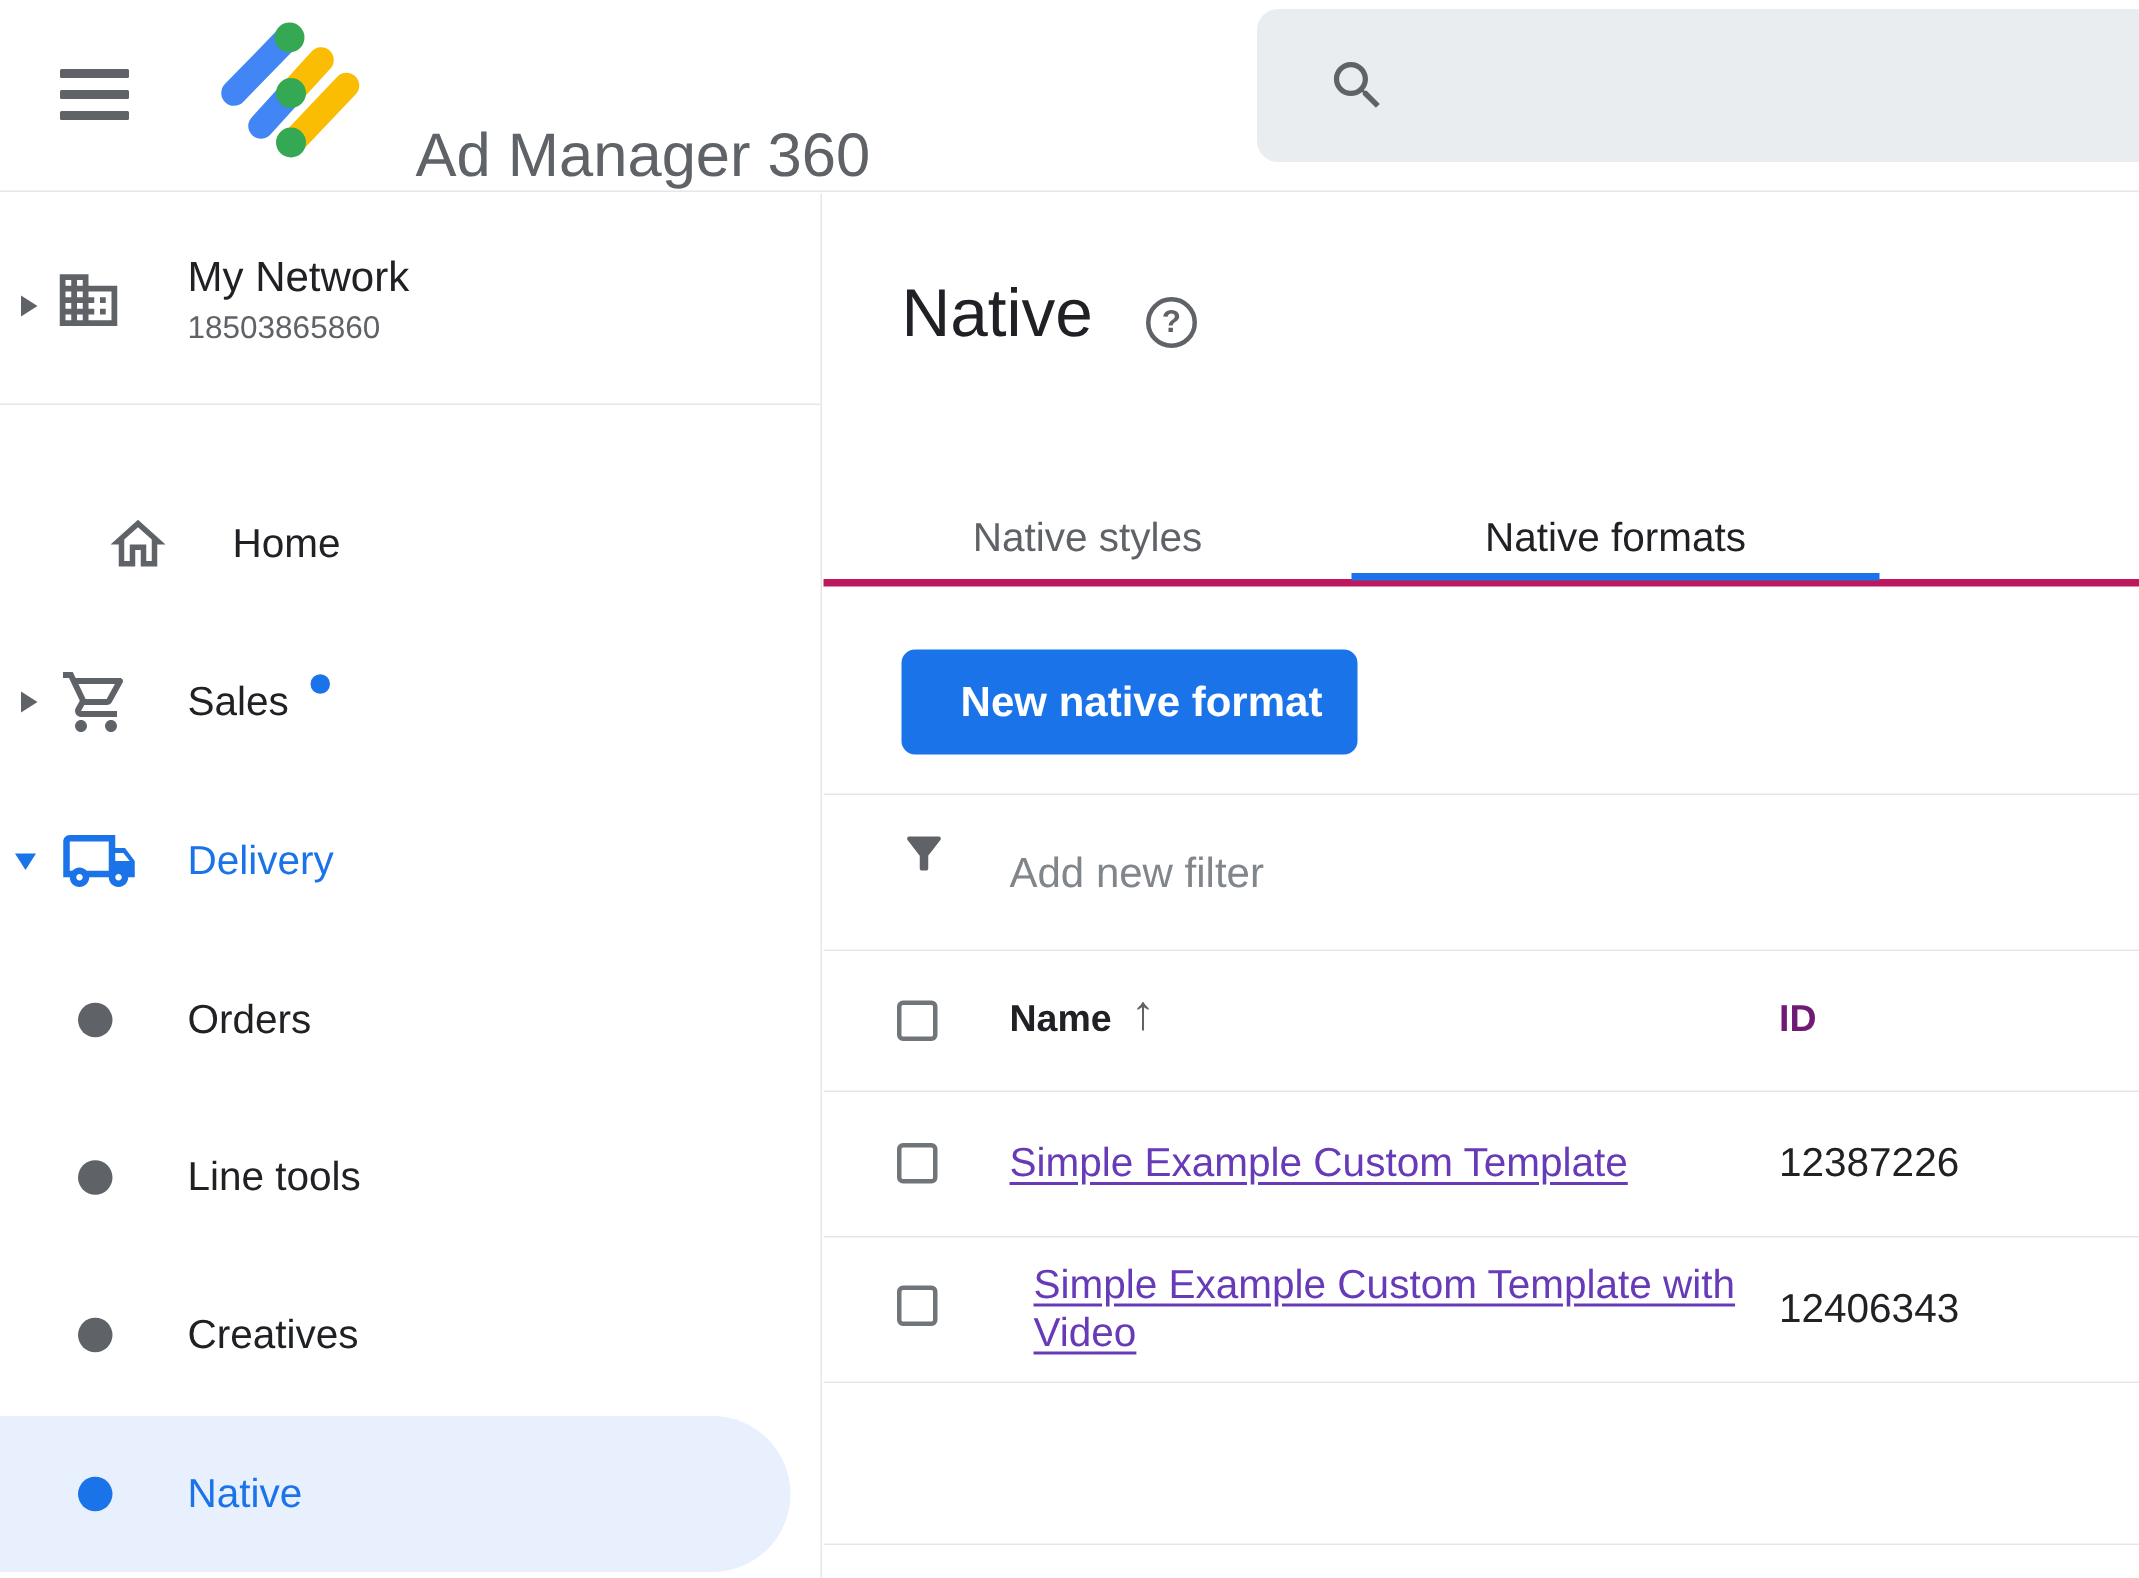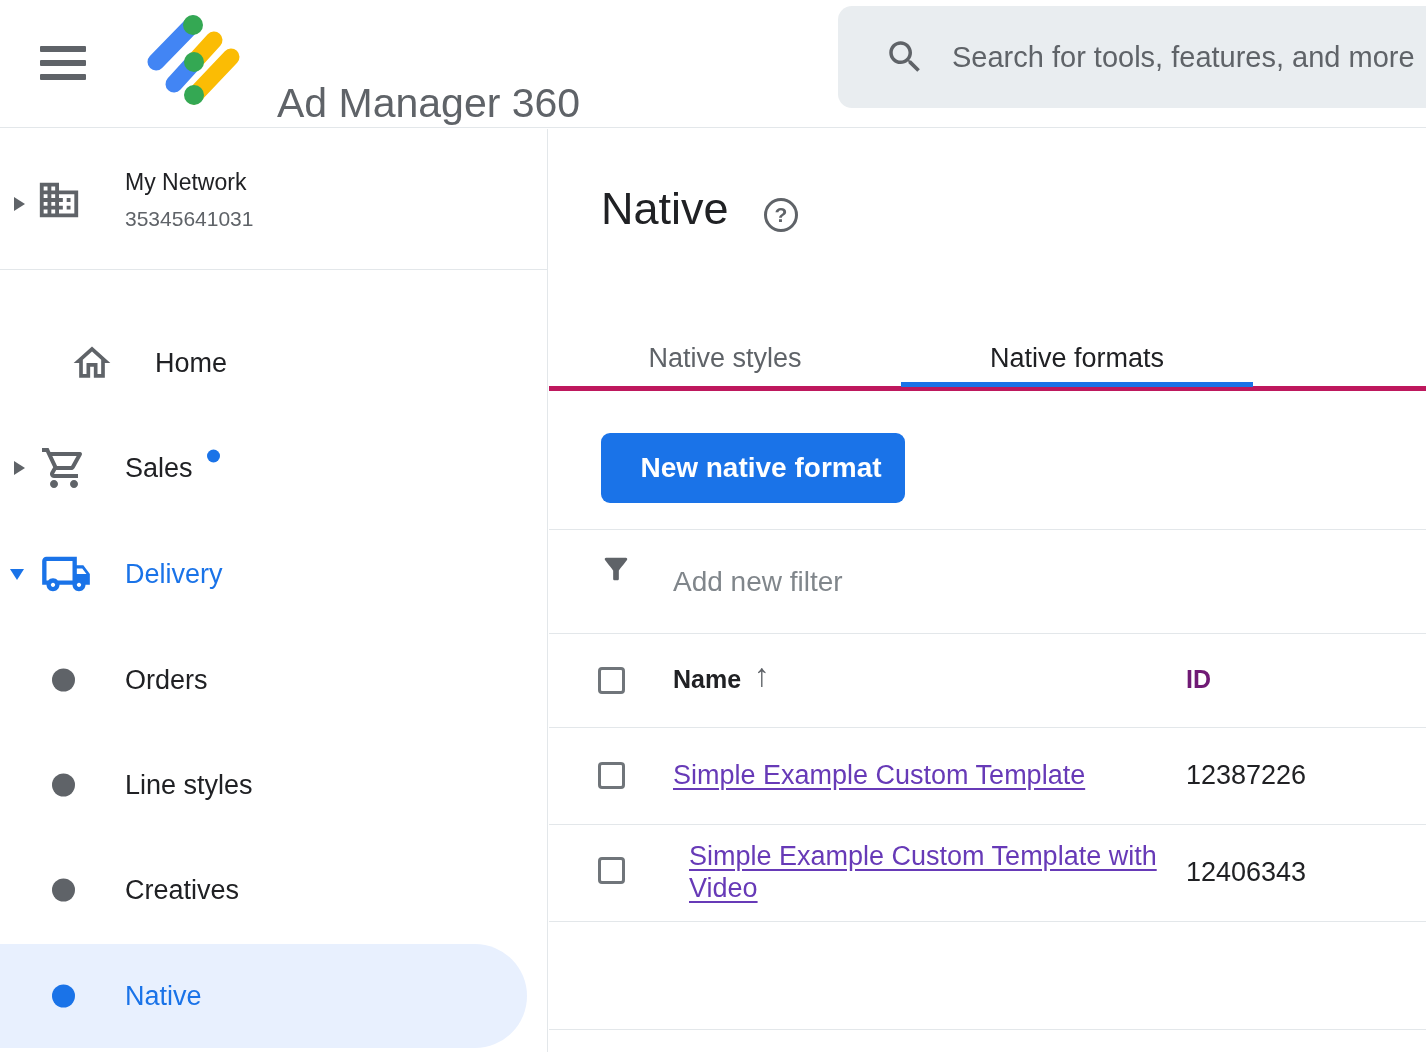--- a/index.html
+++ b/index.html
@@ -16,21 +16,21 @@
   .app-title { position:absolute; left:277px; top:36px; font-size:41px; color:#5f6368; white-space:nowrap;margin-top:44px; }
   .searchbox { position:absolute; left:838px; top:6px; width:620px; height:102px; background:#e9edf0; border-radius:14px; display:flex; align-items:center; }
   .searchbox .mag { margin-left:46px; flex:0 0 auto; }
   .search-text { margin-left:26px; font-size:29px; color:#5f6368; white-space:nowrap; }
 
   
   .sidebar { position:absolute; left:0; top:129px; width:548px; height:923px; background:#fff; border-right:1px solid #e3e7ea; }
   .network { position:absolute; left:0; top:0; width:100%; height:141px; border-bottom:1px solid #e3e7ea; cursor:pointer; }
   .network .caret-right { position:absolute; left:14px; top:68px; }
   .network .bldg { position:absolute; left:36px; top:48px; }
-  .network-name { position:absolute; left:125px; top:40px; font-size:23px; color:#202124; }
+  .network-name { position:absolute; left:125px; top:40px; font-size:28px; color:#202124; }
   .network-id { position:absolute; left:125px; top:78px; font-size:21px; color:#5f6368; }
 
   .nav-item { position:absolute; left:0; width:100%; height:72px; cursor:pointer; }
   .nav-item .caret-right { position:absolute; left:14px; top:29px; }
   .nav-item .caret-down { position:absolute; left:10px; top:31px; }
   .nav-item .navicon { position:absolute; left:40px; top:50%; transform:translateY(-50%); }
   .nav-item .bullet { position:absolute; left:52px; top:50%; transform:translateY(-50%); width:23px; height:23px; border-radius:50%; background:#5f6368; }
   .nav-item .label { position:absolute; left:125px; top:50%; transform:translateY(-50%); font-size:27px; color:#202124; white-space:nowrap; }
   .nav-item.blue .label { color:#1a73e8; }
   .nav-item.blue .bullet { background:#1a73e8; }
@@ -91,33 +91,32 @@
       <line x1="48" y1="88" x2="85" y2="49" stroke="#fbbc04" stroke-width="17" stroke-linecap="round"></line>
       <circle cx="47" cy="17" r="10" fill="#34a853"></circle>
       <circle cx="48" cy="54" r="10" fill="#34a853"></circle>
       <circle cx="48" cy="87" r="10" fill="#34a853"></circle>
     </svg>
     <div class="app-title">Ad Manager 360</div>
     <div class="searchbox">
       <svg class="mag" width="42" height="42" viewBox="0 0 24 24">
         <path fill="#5f6368" d="M15.5 14h-.79l-.28-.27C15.41 12.59 16 11.11 16 9.5 16 5.91 13.09 3 9.5 3S3 5.91 3 9.5 5.91 16 9.5 16c1.61 0 3.09-.59 4.23-1.57l.27.28v.79l5 4.99L20.49 19l-4.99-5zm-6 0C7.01 14 5 11.99 5 9.5S7.01 5 9.5 5 14 7.01 14 9.5 11.99 14 9.5 14z"></path>
       </svg>
-      <span class="search-text">Search for tools, features, and more</span>
     </div>
   </div>
 
   <div class="sidebar">
 
     <div class="network">
       <div class="caret-right"></div>
       <svg class="bldg" width="46" height="46" viewBox="0 0 24 24">
         <path fill="#5f6368" d="M12 7V3H2v18h20V7H12zM6 19H4v-2h2v2zm0-4H4v-2h2v2zm0-4H4V9h2v2zm0-4H4V5h2v2zm4 12H8v-2h2v2zm0-4H8v-2h2v2zm0-4H8V9h2v2zm0-4H8V5h2v2zm10 12h-8v-2h2v-2h-2v-2h2v-2h-2V9h8v10zm-2-8h-2v2h2v-2zm0 4h-2v2h2v-2z"></path>
       </svg>
       <div class="network-name">My Network</div>
-      <div class="network-id">35345641031</div>
+      <div class="network-id">18503865860</div>
     </div>
 
     <div class="nav-item" style="top:198px;margin-left:30px;">
       <svg class="navicon" width="44" height="44" viewBox="0 0 24 24">
         <path fill="#5f6368" d="M12 5.69l5 4.5V18h-2v-6H9v6H7v-7.81l5-4.5M12 3L2 12h3v8h6v-6h2v6h6v-8h3L12 3z"></path>
       </svg>
       <span class="label"><span>Home</span></span>
     </div>
 
     <div class="nav-item" style="top:303px;">
@@ -136,21 +135,21 @@
       <span class="label"><span>Delivery</span></span>
     </div>
 
     <div class="nav-item" style="top:515px;">
       <span class="bullet"></span>
       <span class="label"><span>Orders</span></span>
     </div>
 
     <div class="nav-item" style="top:620px;">
       <span class="bullet"></span>
-      <span class="label"><span>Line styles</span></span>
+      <span class="label"><span>Line tools</span></span>
     </div>
 
     <div class="nav-item" style="top:725px;">
       <span class="bullet"></span>
       <span class="label"><span>Creatives</span></span>
     </div>
 
     <div class="selected-pill"></div>
     <div class="nav-item blue" style="top:831px;">
       <span class="bullet"></span>

